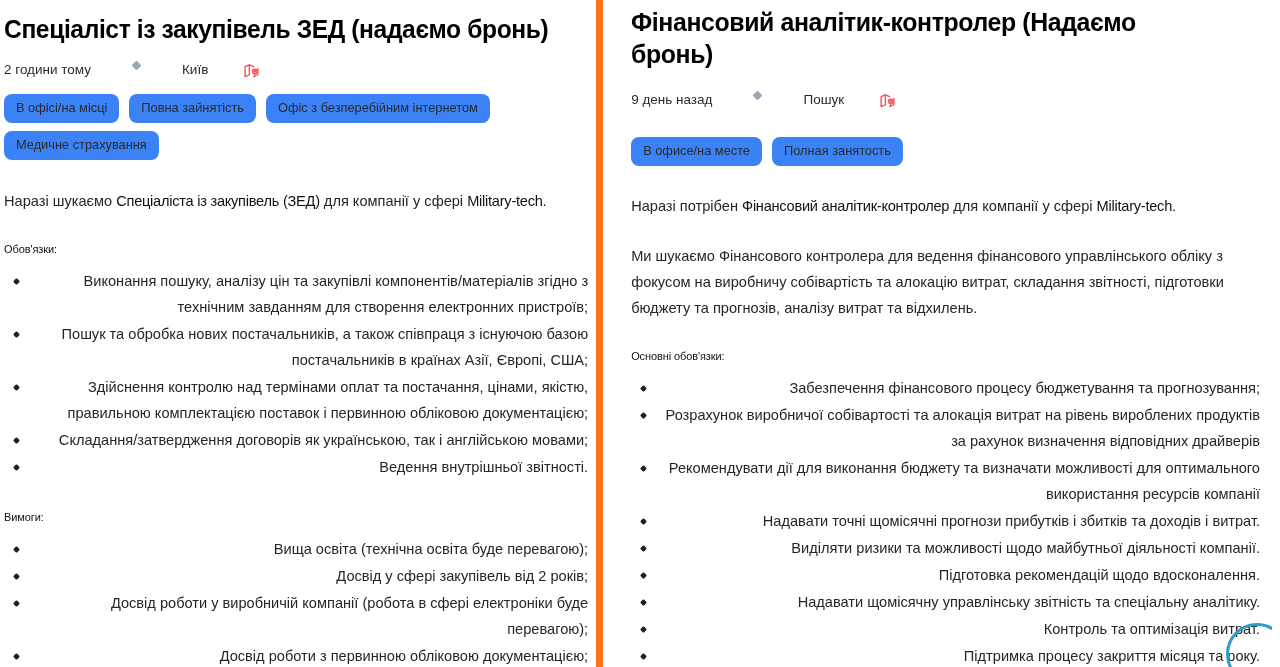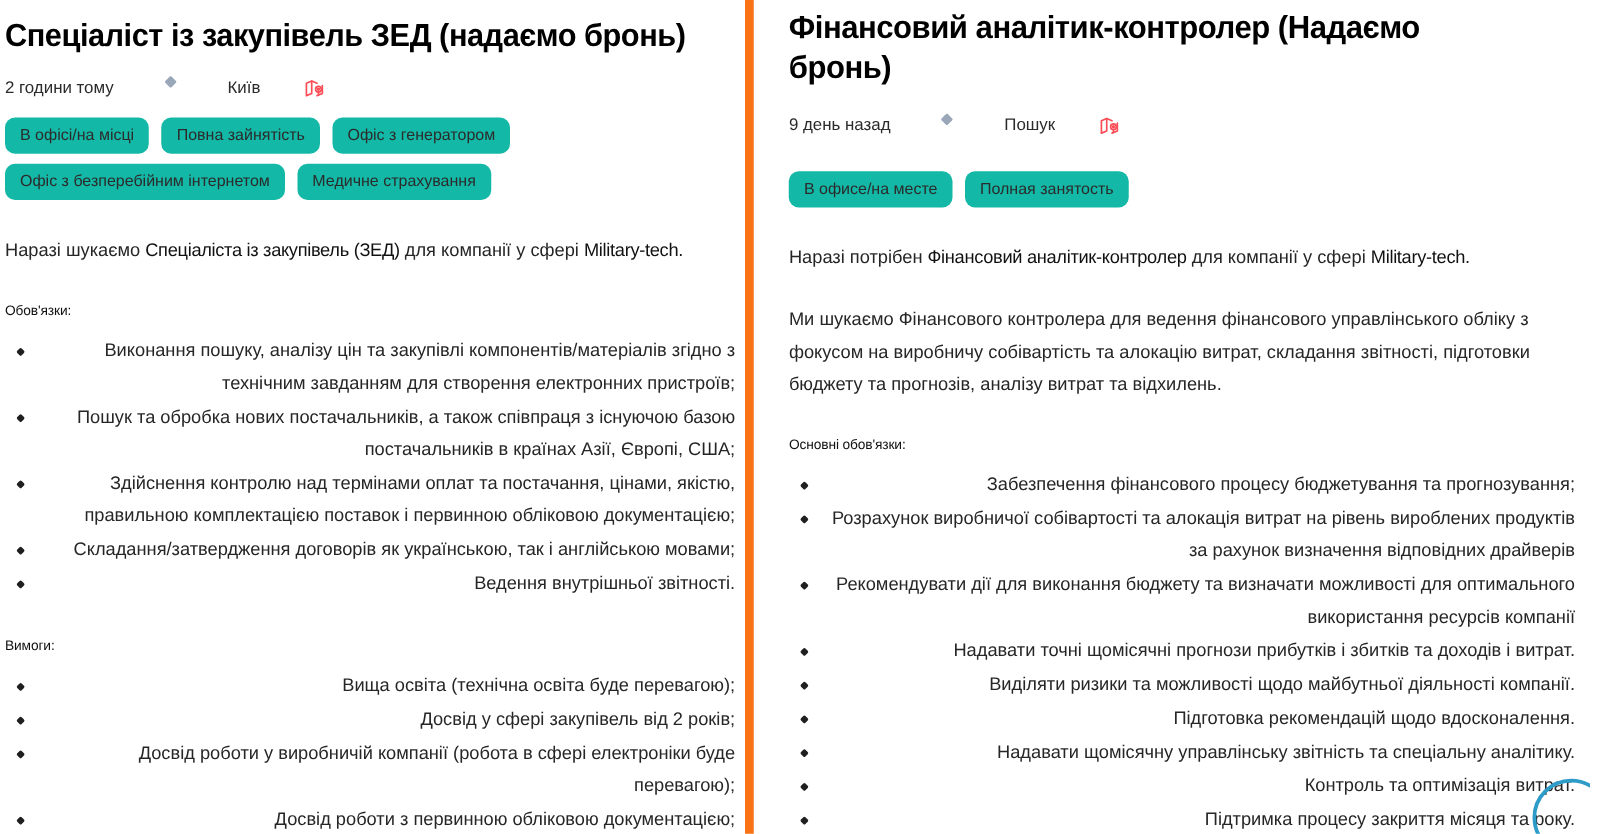--- a/index.html
+++ b/index.html
@@ -103,21 +103,21 @@
   .chips {
     display: flex;
     flex-wrap: wrap;
     gap: 8px 10px;
     max-width: 580px;
   }
   .pane-left .chips { margin-top: 15px; }
   .pane-right .chips { margin-top: 28px; }
 
   .chip {
-    background: #14b8a6;
+    background: #3b82f6;
     border-radius: 8px;
     padding: 7px 12px 8px 12px;
     font-size: 12.8px;
     line-height: 14px;
     color: #2b2b2b;
     white-space: nowrap;
   }
 
   
   .body-block {
@@ -208,21 +208,20 @@
           <circle cx="16.6" cy="13.2" r="3.2"></circle>
           <circle cx="16.6" cy="13.2" r="1" fill="#fa4d56"></circle>
           <path d="M16.6 16.4 L16.6 19"></path>
         </svg>
       </span>
     </div>
 
     <div class="chips">
       <span class="chip">В офісі/на місці</span>
       <span class="chip">Повна зайнятість</span>
-      <span class="chip">Офіс з генератором</span>
       <span class="chip">Офіс з безперебійним інтернетом</span>
       <span class="chip">Медичне страхування</span>
     </div>
 
     <div class="body-block">
 
       <p class="para"><span>Наразі шукаємо </span><b>Спеціаліста із закупівель (ЗЕД)</b><span> для компанії у сфері </span><b>Military-tech.</b></p>
 
       <div class="section-head">Обов'язки:</div>
       <ul class="bullets">

